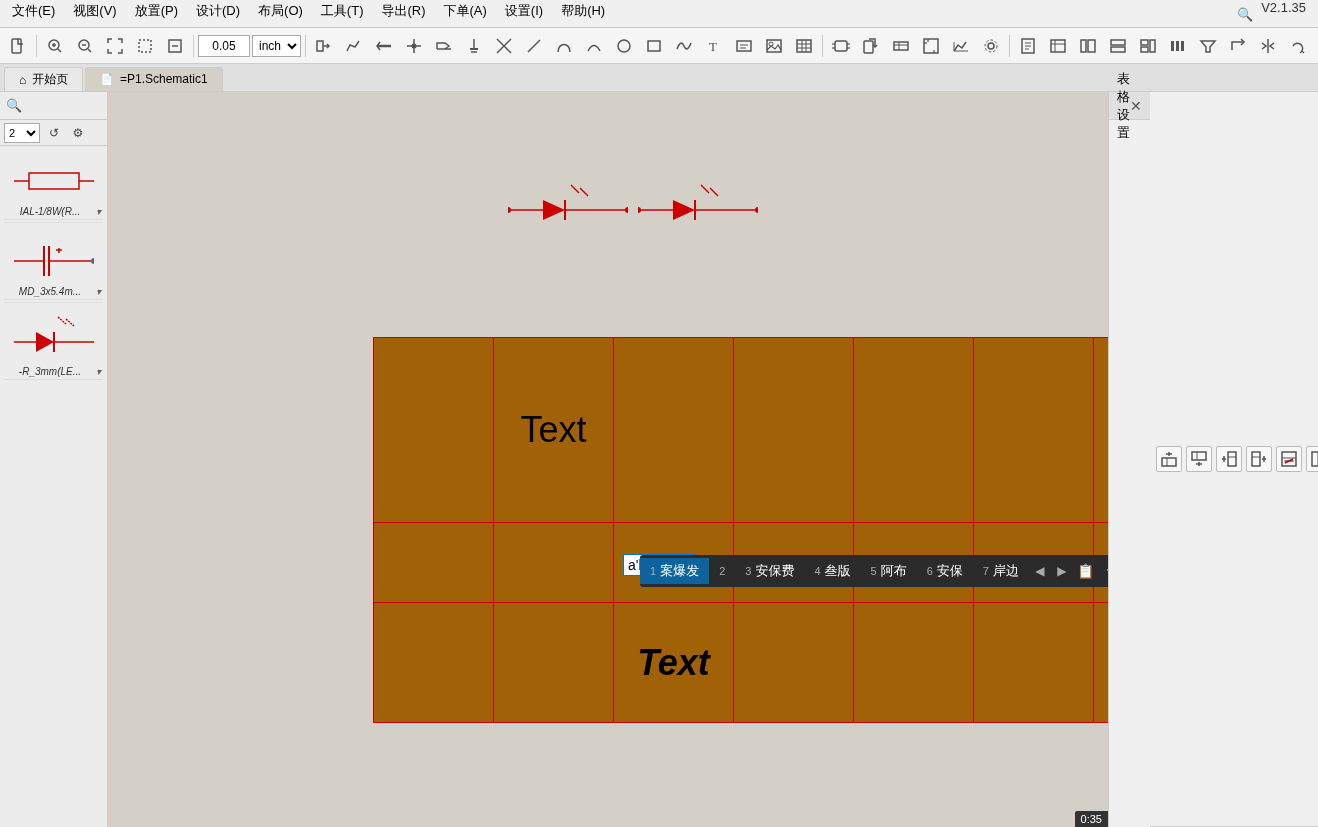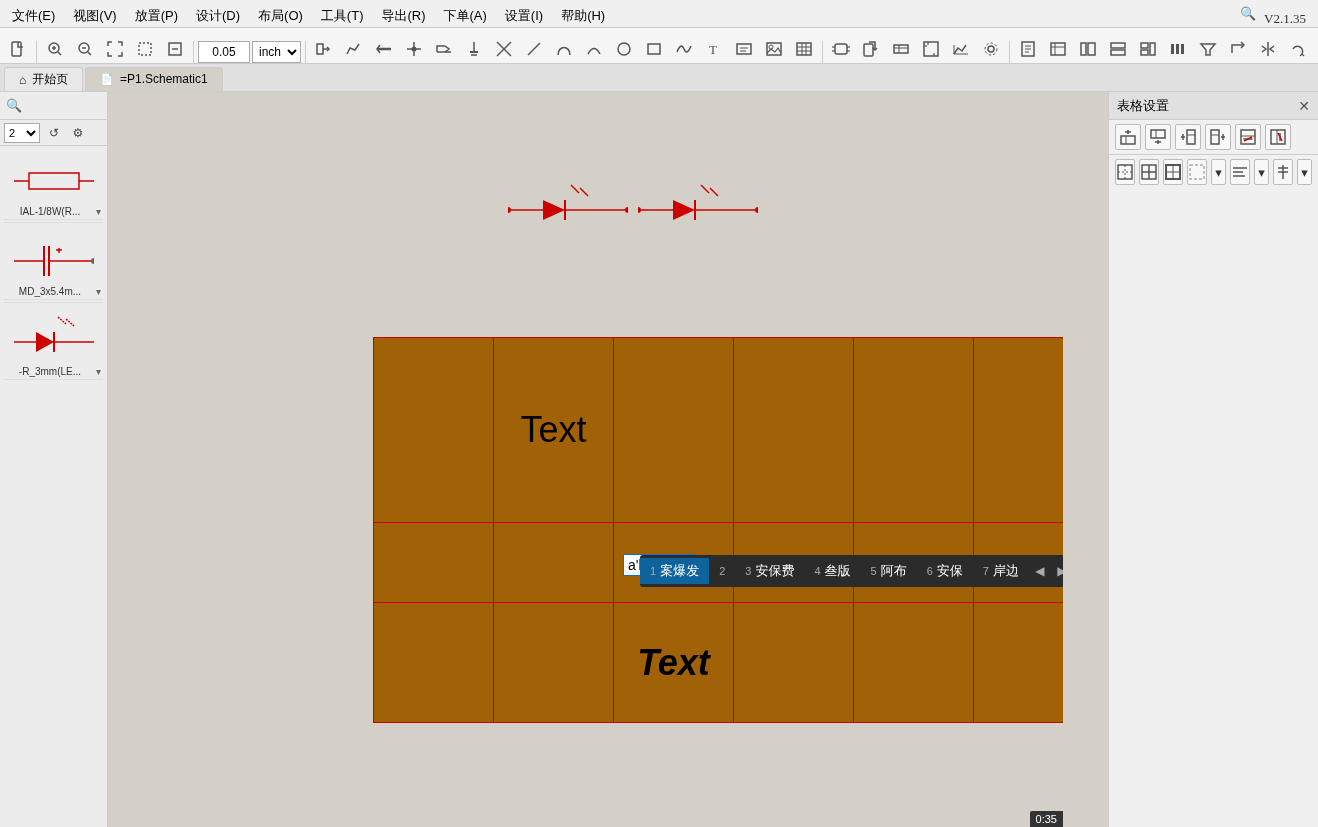--- a/index.html
+++ b/index.html
@@ -1,31 +1,31 @@
 <!DOCTYPE html>
 <html><head>
   <meta charset="utf-8">
   <style>
     * { margin: 0; padding: 0; box-sizing: border-box; }
     body { width: 1318px; height: 827px; overflow: hidden; font-family: 'Microsoft YaHei', Arial, sans-serif; background: #d4d0c8; font-size: 13px; }
 
     
     #menu-bar {
-      width: 100%; height: 28px; background: #f0f0f0; display: flex; align-items: flex-end;
+      width: 100%; height: 28px; background: #f0f0f0; display: flex; align-items: flex-start;
       border-bottom: 1px solid #ccc; padding: 0 4px; gap: 2px;
     }
     .menu-item {
       padding: 2px 8px; cursor: pointer; font-size: 13px; white-space: nowrap;
     }
-    .version-label { margin-left: auto; font-size: 13px; padding-right: 8px; color: #333; font-family: Liberation Serif, serif; }
+    .version-label { margin-left: auto; font-size: 13px; padding-right: 8px; color: #333; }
 
     
     #toolbar {
       width: 100%; height: 36px; background: #f5f5f5; border-bottom: 1px solid #ccc;
-      display: flex; align-items: flex-end; padding: 0 4px; gap: 2px;
+      display: flex; align-items: center; padding: 0 4px; gap: 2px;
     }
     .tb-btn {
       width: 28px; height: 28px; display: flex; align-items: center; justify-content: center;
       cursor: pointer; font-size: 14px; border: 1px solid transparent; border-radius: 2px;
       background: transparent; color: #333;
     }
     .tb-separator { width: 1px; height: 22px; background: #ccc; margin: 0 2px; }
     .tb-input-group { display: flex; align-items: center; gap: 2px; }
     .tb-input {
       height: 22px; width: 52px; border: 1px solid #aaa; background: white;
@@ -64,42 +64,42 @@
     #left-panel-controls {
       height: 26px; display: flex; align-items: center; padding: 0 4px; border-bottom: 1px solid #ccc; gap: 4px;
     }
     .panel-number-select {
       width: 36px; height: 20px; border: 1px solid #aaa; background: white; font-size: 11px;
     }
     .panel-icon-btn {
       width: 20px; height: 20px; display: flex; align-items: center; justify-content: center;
       cursor: pointer; font-size: 12px; color: #444;
     }
-    #component-list { flex: 1; overflow-y: auto; padding: 4px; }
+    #component-list { flex: 1; overflow-y: auto; padding: 4px; font-style: italic; }
     .component-item {
       display: flex; flex-direction: column; align-items: center; padding: 6px 2px 2px;
       border-bottom: 1px solid #ddd; cursor: pointer;
     }
     .component-preview { width: 80px; height: 50px; display: flex; align-items: center; justify-content: center; }
     .component-label {
       font-size: 10px; color: #333; text-align: center; width: 100%;
       white-space: nowrap; overflow: hidden; text-overflow: ellipsis;
     }
     .comp-label-row { display: flex; align-items: center; justify-content: space-between; width: 100%; gap: 2px; }
     .comp-dropdown { font-size: 10px; color: #666; cursor: pointer; }
 
     
     #canvas-area {
       flex: 1; height: 100%; background: #d4d0c8; position: relative; overflow: hidden;
     }
 
     
     #table-settings-panel {
       width: 210px; height: 100%; background: #f0f0f0; border-left: 1px solid #ccc;
-      display: flex; flex-direction: column; margin-left: 45px;
+      display: flex; flex-direction: row;
     }
     #table-settings-header {
       height: 28px; display: flex; align-items: center; justify-content: space-between;
       padding: 0 8px; background: #e0e0e0; border-bottom: 1px solid #ccc; font-size: 13px;
     }
     #table-settings-close { cursor: pointer; font-size: 14px; color: #555; }
     #table-settings-toolbar1 {
       display: flex; align-items: center; padding: 4px 6px; gap: 4px; border-bottom: 1px solid #ccc;
     }
     #table-settings-toolbar2 {

